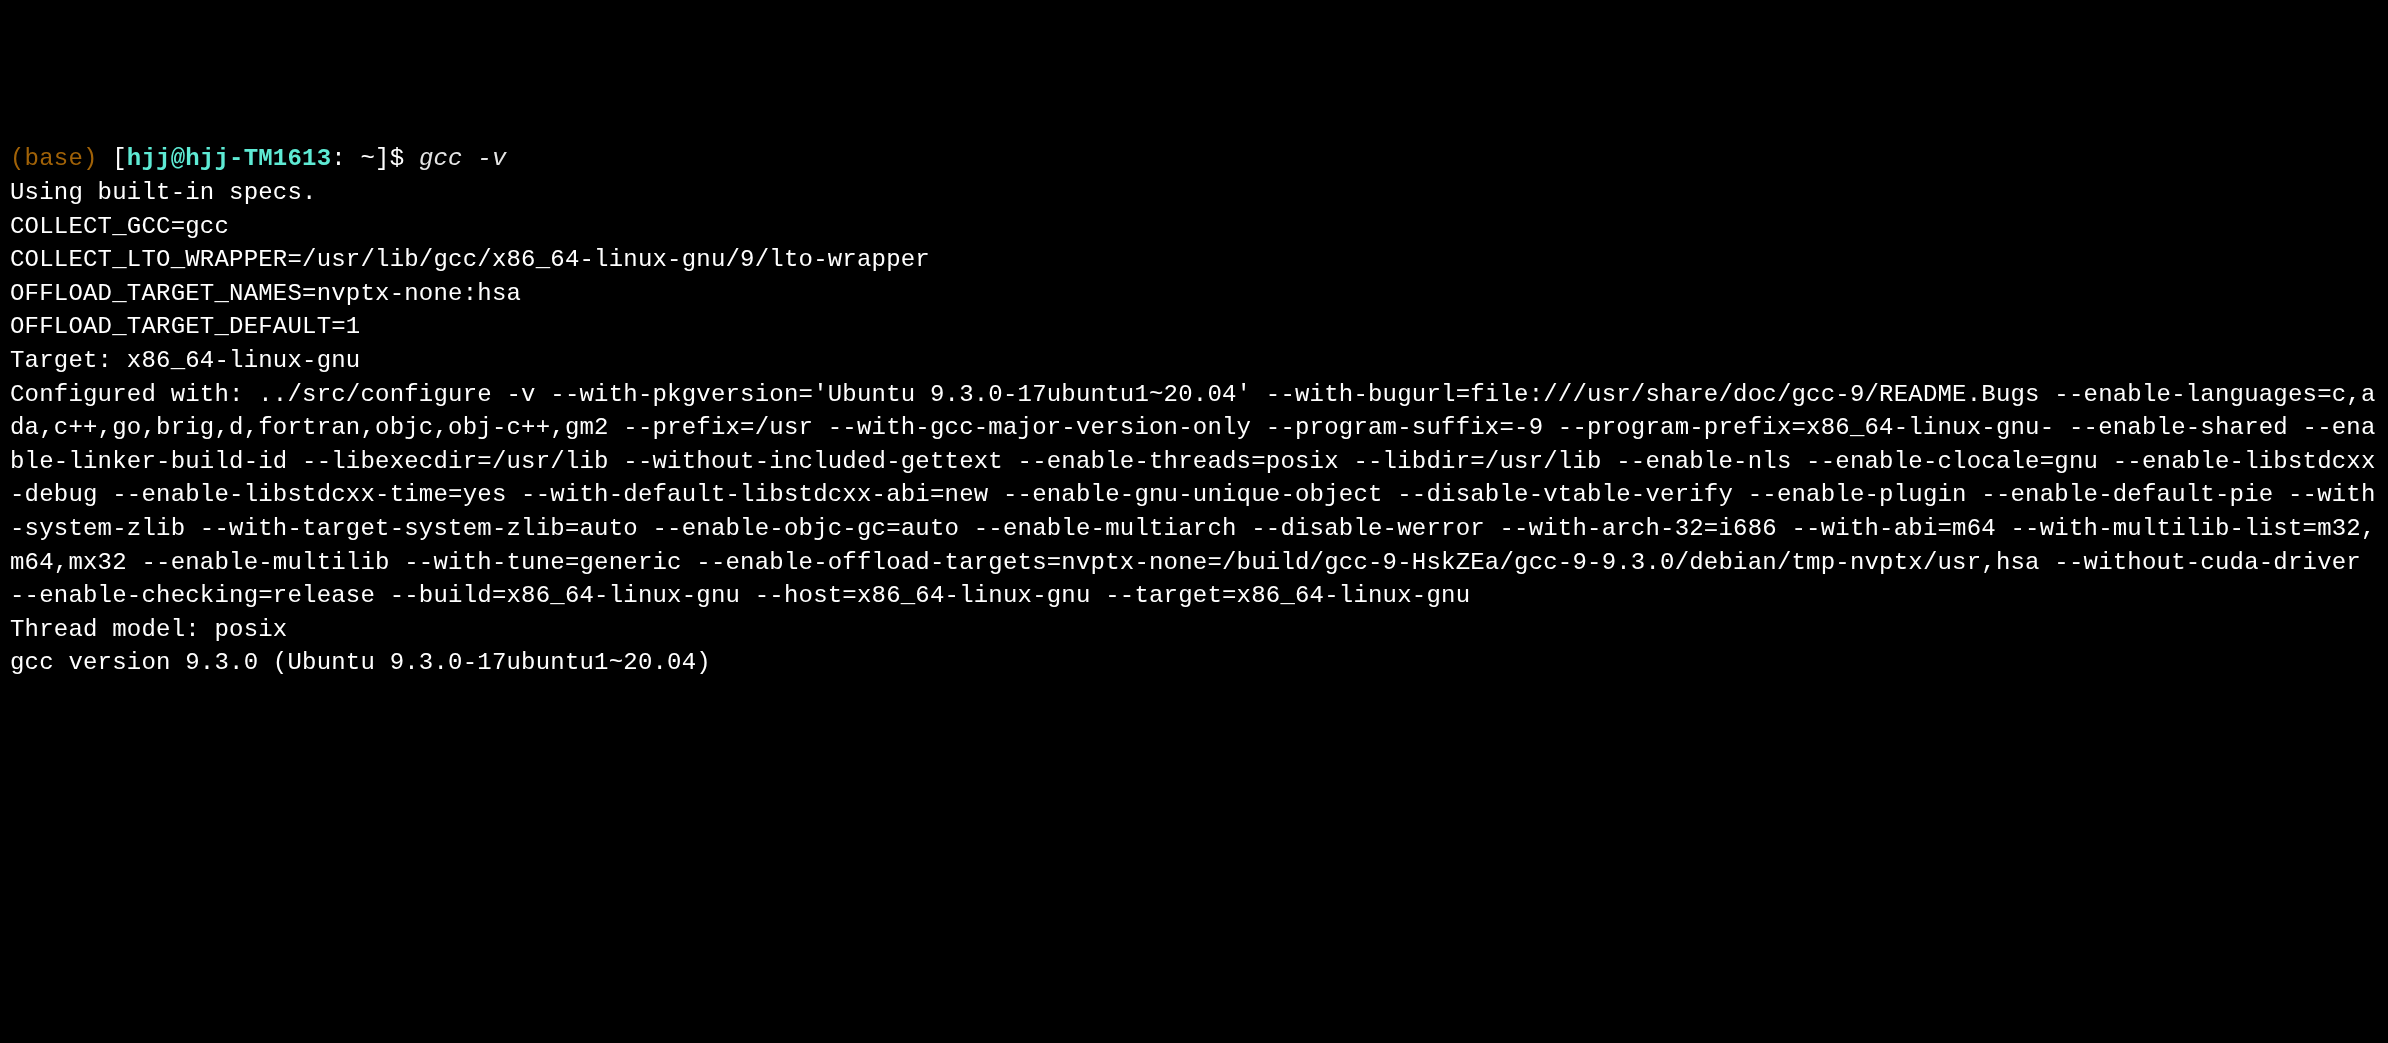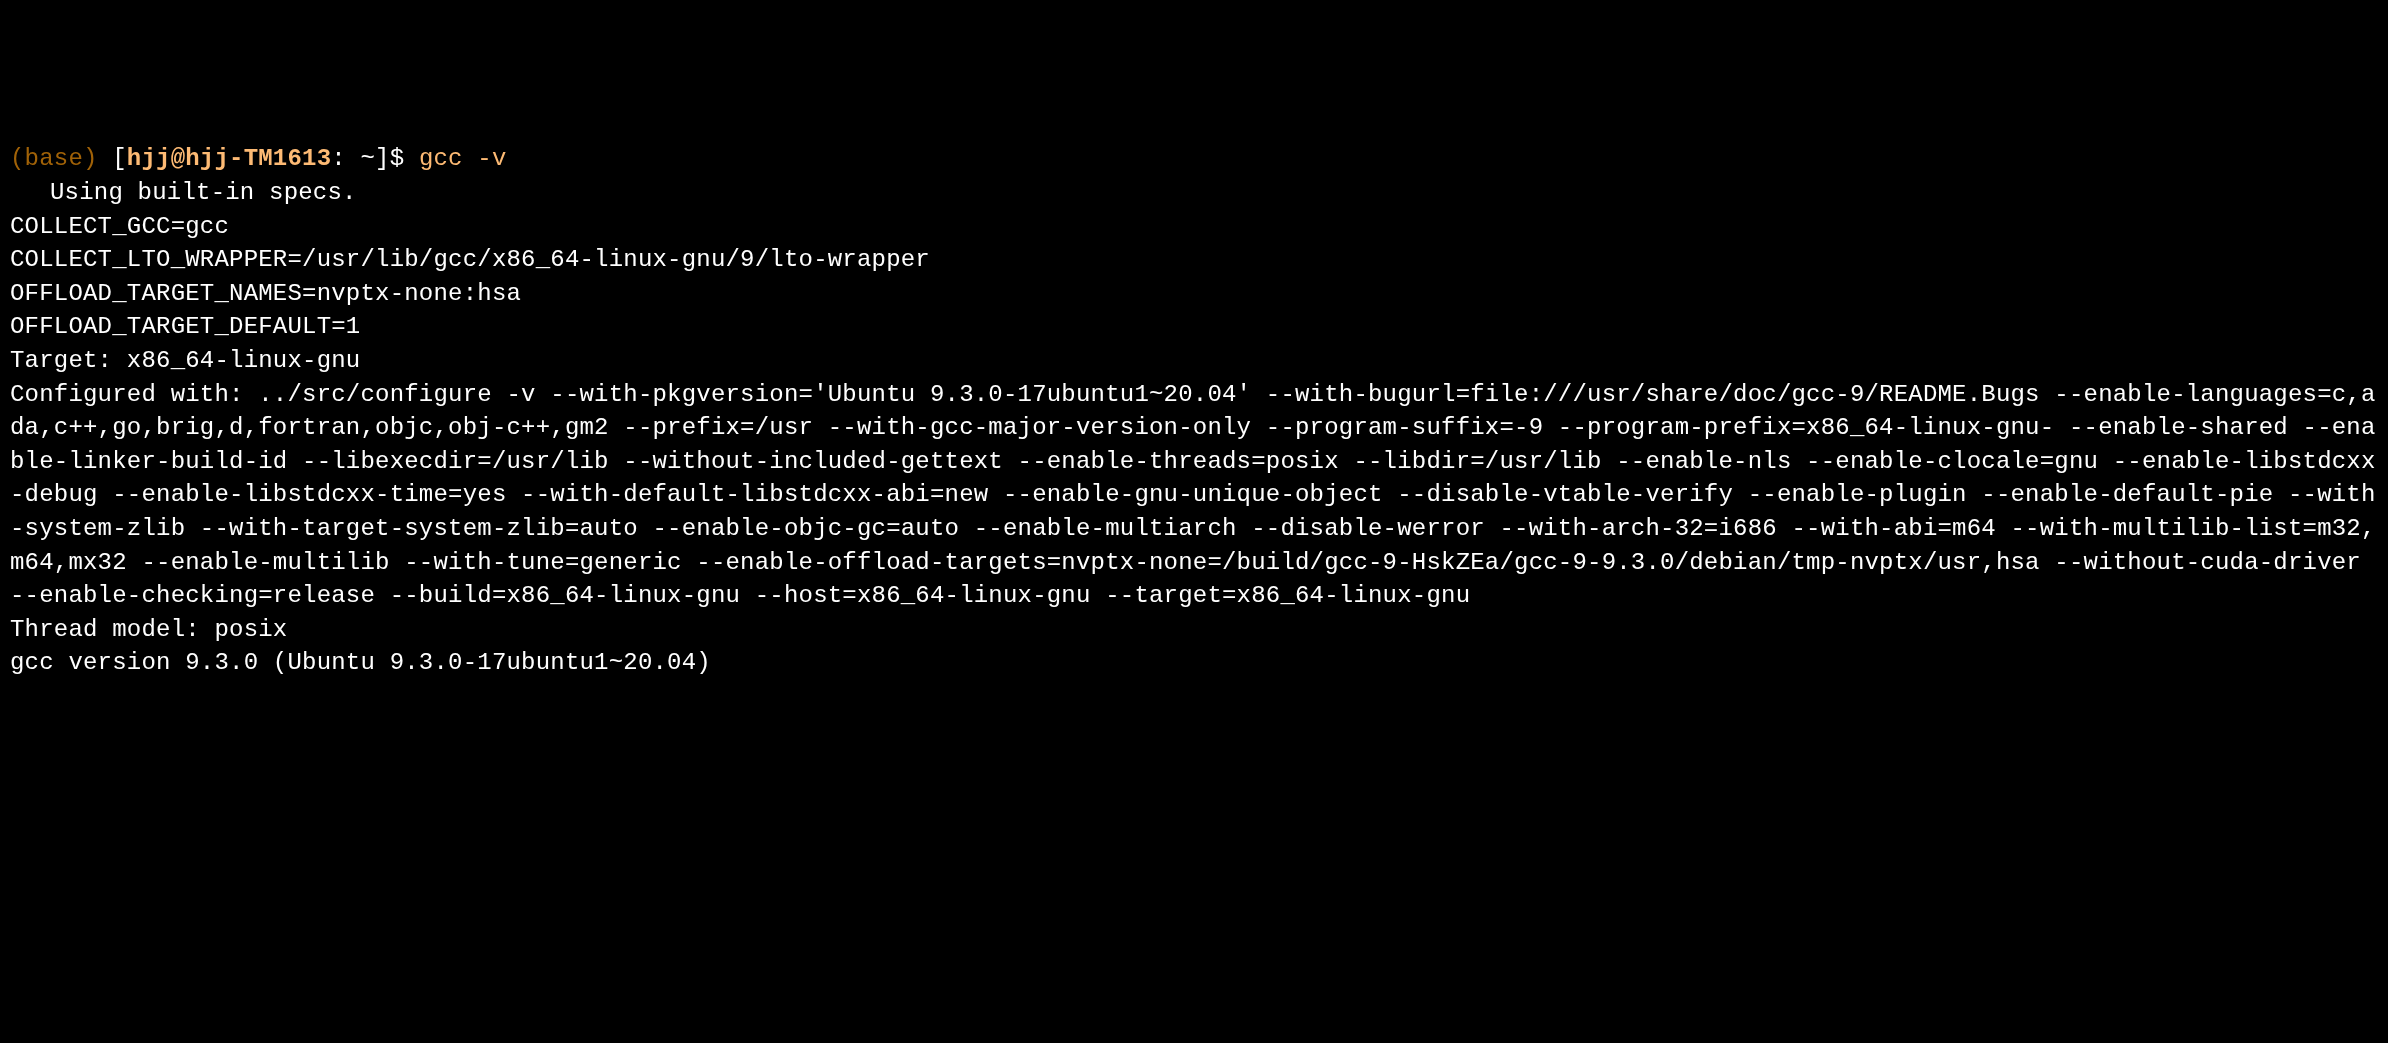--- a/index.html
+++ b/index.html
@@ -20,32 +20,32 @@
       word-break: break-all;
       letter-spacing: 0.2px;
     }
     .prompt-line {
       white-space: pre;
     }
     .env {
       color: #a16207;
     }
     .userhost {
-      color: #fdba74;
+      color: #5eead4;
       font-weight: bold;
     }
     .path {
       color: #ffffff;
     }
     .cmd {
-      color: #fdba74;
+      color: #e5e5e5;
+      font-style: italic;
     }
     .output {
       color: #ffffff;
-      margin-left: 40px;
     }
   </style>
 </head>
 <body>
 
 
 
 <div><span class="prompt-line"><span class="env">(base) </span><span>[</span><span class="userhost">hjj@hjj-TM1613</span><span>: </span><span class="path">~</span><span>]$ </span><span class="cmd">gcc -v</span></span>
 <span class="output">Using built-in specs.
 COLLECT_GCC=gcc

